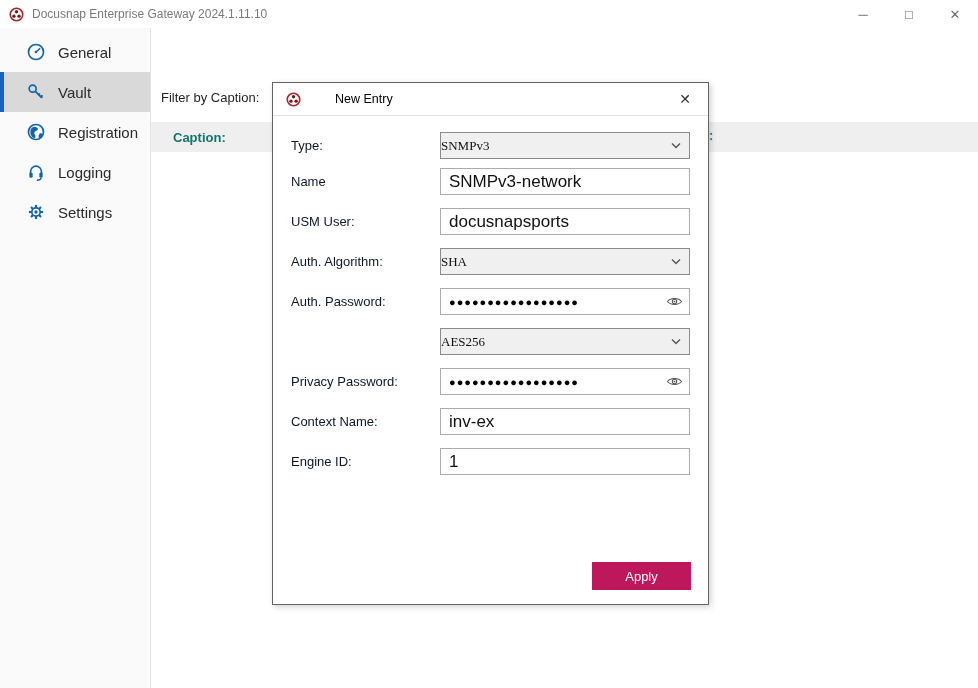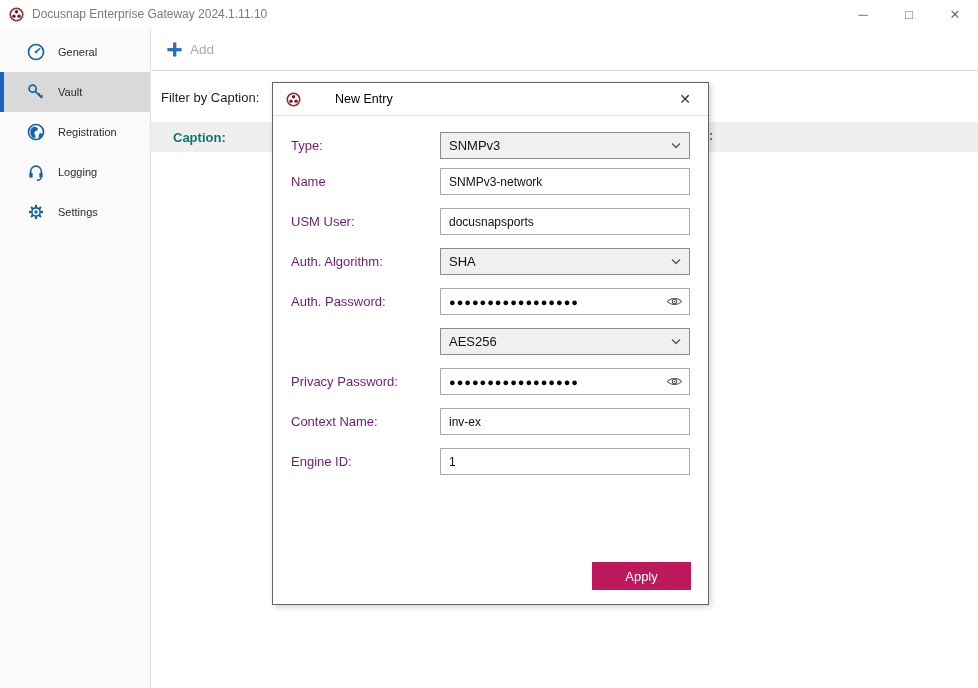--- a/index.html
+++ b/index.html
@@ -14,21 +14,21 @@
   .titlebar .applogo{margin-left:9px;display:flex;align-items:center;}
   .titlebar .apptitle{margin-left:8px;font-size:12px;color:#7a7a7a;}
   .winbtns{margin-left:auto;display:flex;height:100%;}
   .winbtn{width:46px;height:100%;display:flex;align-items:center;justify-content:center;
     font-size:13px;color:#6b6b6b;}
   
   .sidebar{position:absolute;left:0;top:28px;width:151px;height:660px;background:#fafafa;
     border-right:1px solid #e3e3e3;box-sizing:border-box;padding-top:4px;}
   .nav-item{position:relative;height:40px;display:flex;align-items:center;}
   .nav-item .icon{width:20px;height:20px;margin-left:26px;display:flex;align-items:center;justify-content:center;}
-  .nav-item .lbl{margin-left:12px;font-size:11px;color:#2b2b2b;}
+  .nav-item .lbl{margin-left:12px;font-size:15px;color:#2b2b2b;}
   .nav-item.selected{background:#d9d9d9;}
   .nav-item.selected::before{content:"";position:absolute;left:0;top:0;width:4px;height:40px;background:#1565c0;}
   
   .content{position:absolute;left:151px;top:28px;width:827px;height:660px;background:#fff;}
   .toolbar{position:absolute;left:0;top:0;width:827px;height:43px;border-bottom:1px solid #dcdcdc;
     box-sizing:border-box;display:flex;align-items:center;}
   .add-btn{display:flex;align-items:center;margin-left:9px;padding:3px 6px;}
   .add-btn .plus{display:flex;align-items:center;}
   .add-btn .add-lbl{margin-left:7px;font-size:13.5px;color:#a9a9a9;}
   .filter-label{position:absolute;left:10px;top:62px;font-size:13px;color:#1f1f1f;}
@@ -38,28 +38,28 @@
   .header-fragment{position:absolute;left:558px;top:100px;font-size:13px;font-weight:bold;color:#1b6ec2;}
   
   .dialog{position:absolute;left:272px;top:82px;width:437px;height:523px;background:#fff;
     border:1px solid #646464;box-sizing:border-box;z-index:10;box-shadow:2px 2px 6px rgba(0,0,0,0.18);}
   .dlg-titlebar{position:absolute;left:0;top:0;width:100%;height:33px;border-bottom:1px solid #e2e2e2;
     box-sizing:border-box;display:flex;align-items:center;gap:25px;}
   .dlg-titlebar .dlg-logo{margin-left:13px;display:flex;align-items:center;}
   .dlg-titlebar .dlg-title{margin-left:9px;font-size:12.5px;color:#000;}
   .dlg-close{margin-left:auto;margin-right:13px;font-size:14px;color:#333;padding:2px 4px;}
   .drow{position:absolute;left:0;width:100%;height:27px;}
-  .dlabel{position:absolute;left:18px;top:0;height:27px;line-height:27px;font-size:13px;color:#701a75;text-align:center;}
+  .dlabel{position:absolute;left:18px;top:0;height:27px;line-height:27px;font-size:13px;color:#0f172a;text-align:center;}
   .ctrl{position:absolute;left:167px;top:0;width:250px;height:27px;box-sizing:border-box;}
   .dd{width:100%;height:100%;background:#f0f0f0;border:1px solid #8b8b8b;box-sizing:border-box;
     display:flex;align-items:center;}
-  .dd .dd-val{margin-left:8px;font-size:13px;color:#111;}
+  .dd .dd-val{font-size:13px;color:#111;font-family:Liberation Serif, serif;}
   .dd .chev{margin-left:auto;margin-right:8px;display:flex;align-items:center;}
   .tin{width:100%;height:100%;box-sizing:border-box;border:1px solid #ababab;background:#fff;
-    font-family:"Liberation Sans",sans-serif;font-size:12px;color:#111;padding:0 8px;outline:none;}
+    font-family:"Liberation Sans",sans-serif;font-size:17px;color:#111;padding:0 8px;outline:none;}
   .tin.pw{font-size:11px;letter-spacing:1px;padding-right:30px;color:#000;}
   .eye{position:absolute;right:7px;top:7px;display:flex;align-items:center;}
   .apply-btn{position:absolute;left:319px;top:479px;width:99px;height:28px;background:#be185d;
     border:none;color:#fff;font-size:13px;font-family:"Liberation Sans",sans-serif;
     display:flex;align-items:center;justify-content:center;}
 </style>
 </head>
 <body>
 
 <div class="titlebar">
@@ -137,31 +137,20 @@
           <line x1="12" y1="7" x2="12" y2="3.5"></line>
           <line x1="15.54" y1="8.46" x2="18.01" y2="5.99"></line>
         </g>
       </svg>
     </span>
     <span class="lbl">Settings</span>
   </div>
 </div>
 
 <div class="content">
-  <div class="toolbar">
-    <div class="add-btn">
-      <span class="plus">
-        <svg width="17" height="17" viewBox="0 0 24 24">
-          <rect x="10" y="2" width="4.6" height="20" fill="#2a6db8"></rect>
-          <rect x="2" y="10" width="20" height="4.6" fill="#2a6db8"></rect>
-        </svg>
-      </span>
-      <span class="add-lbl">Add</span>
-    </div>
-  </div>
   <div class="filter-label">Filter by Caption:</div>
   <div class="grid-header">
     <span class="cap">Caption:</span>
   </div>
   <span class="header-fragment">:</span>
 </div>
 
 <div class="dialog">
   <div class="dlg-titlebar">
     <span class="dlg-logo">

